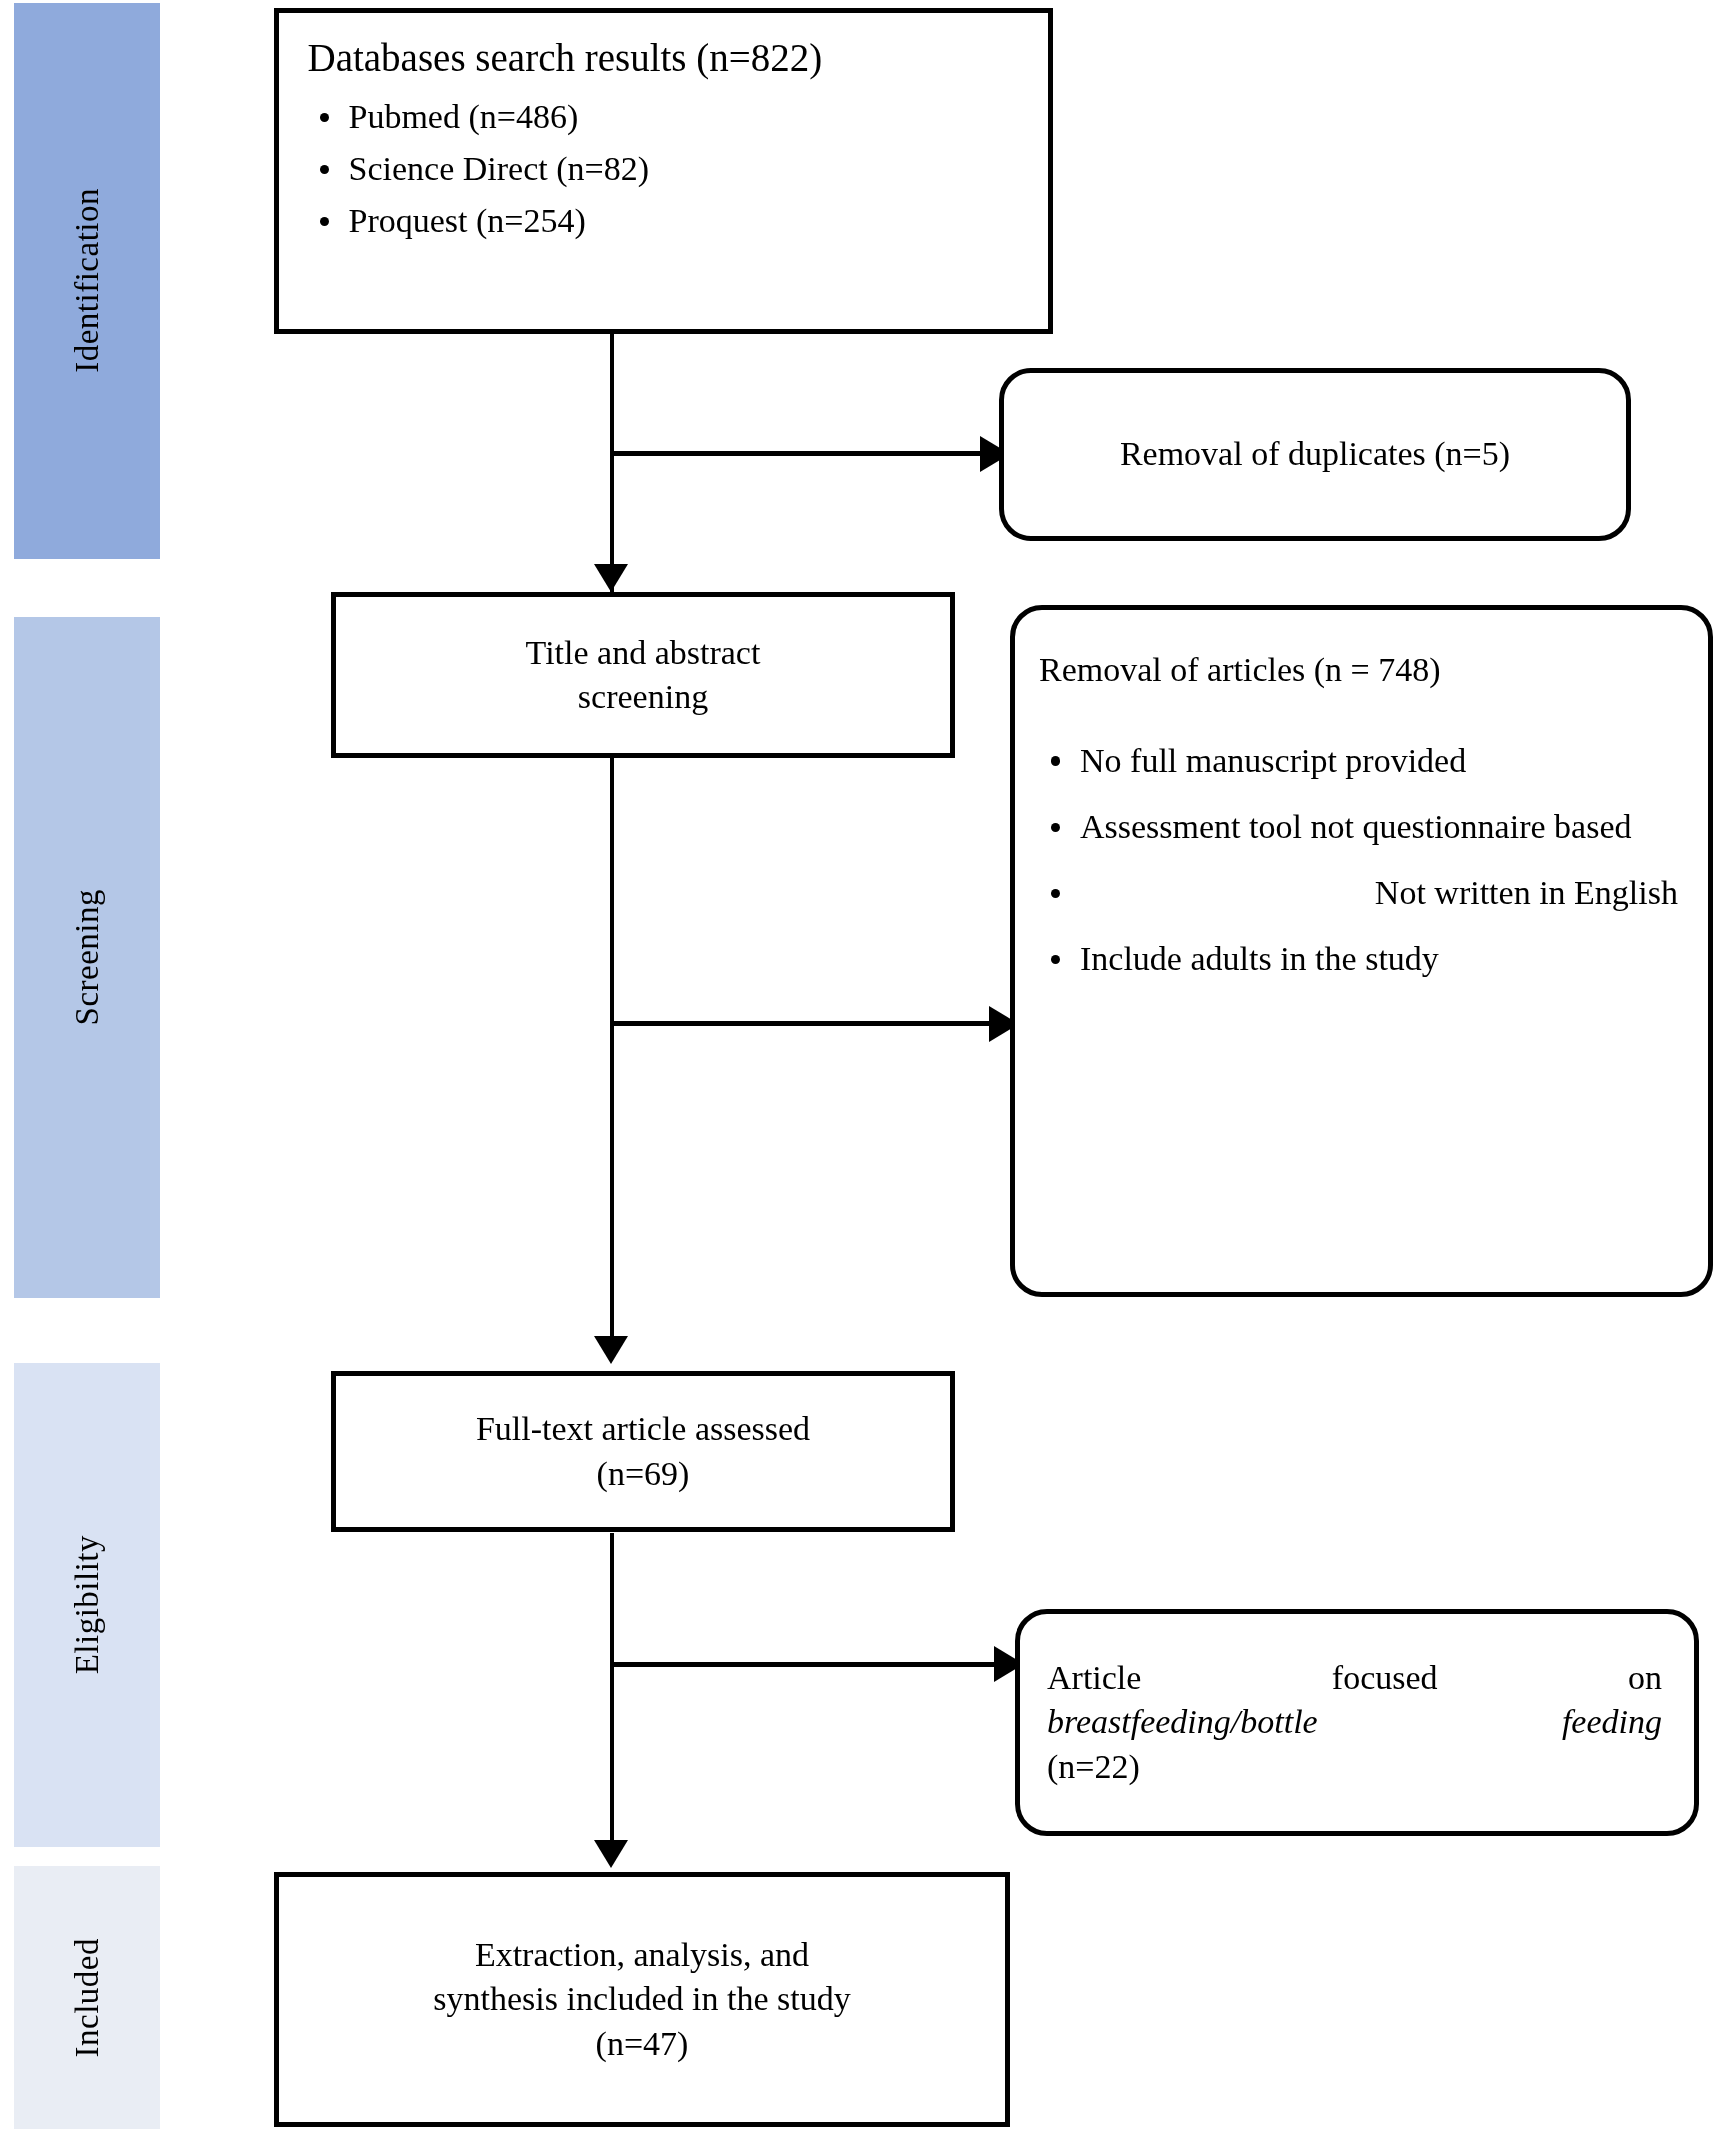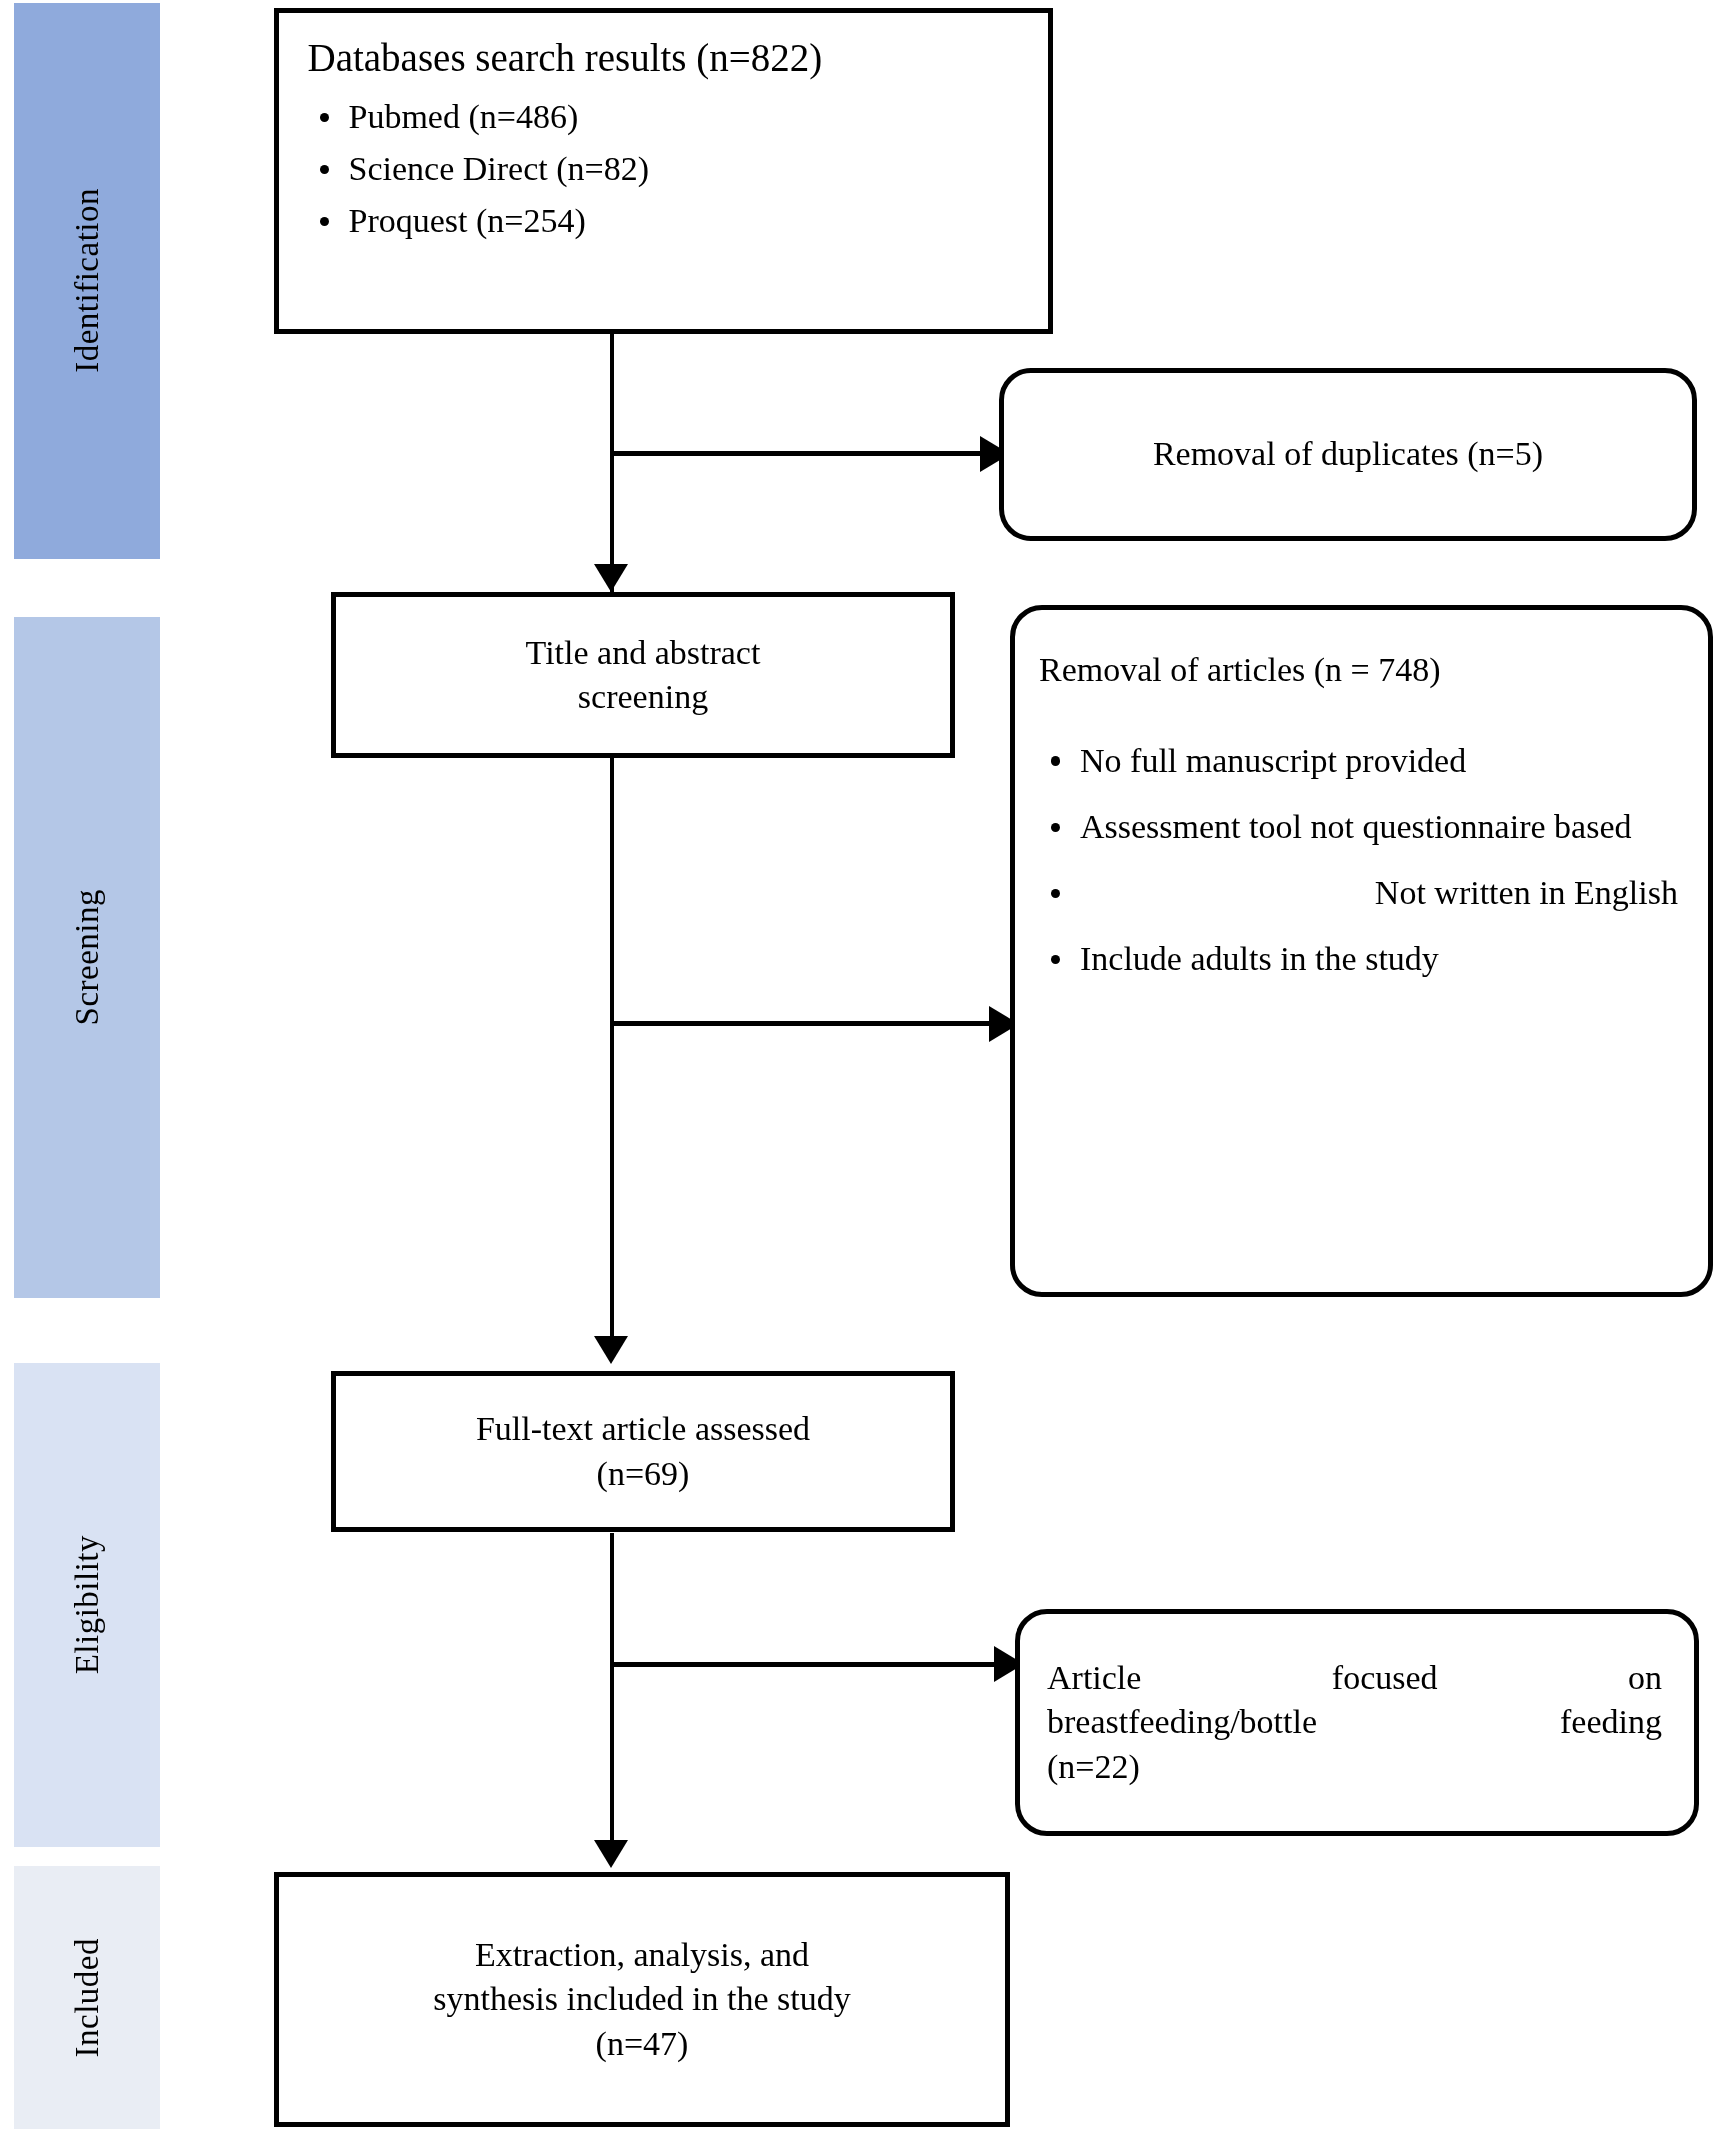--- a/index.html
+++ b/index.html
@@ -87,21 +87,21 @@
       </ul>
     </div>
   </div>
 
   <div class="vline" style="left:610px; top:334px; height:263px;"></div>
   <div class="arrow-down" style="left:594px; top:564px;"></div>
 
   <div class="hline" style="left:610px; top:451px; width:390px;"></div>
   <div class="arrow-right" style="left:980px; top:436px;"></div>
 
-  <div class="box rounded" id="box-removal-dup" style="left:999px; top:368px; width:698px; height:173px;">
+  <div class="box rounded" id="box-removal-dup" style="left:999px; top:368px; width:632px; height:173px;">
     <div class="box-inner">
       <div class="btxt center">Removal of duplicates (n=5)</div>
     </div>
   </div>
 
   <div class="box" id="box-screening" style="left:331px; top:592px; width:624px; height:166px;">
     <div class="box-inner">
       <div class="btxt center">Title and abstract</div>
       <div class="btxt center">screening</div>
     </div>
@@ -134,21 +134,21 @@
 
   <div class="vline" style="left:610px; top:1533px; height:312px;"></div>
   <div class="arrow-down" style="left:594px; top:1840px;"></div>
 
   <div class="hline" style="left:610px; top:1662px; width:404px;"></div>
   <div class="arrow-right" style="left:994px; top:1646px;"></div>
 
   <div class="box rounded" id="box-article-focused" style="left:1015px; top:1609px; width:684px; height:227px;">
     <div class="box-inner">
       <div class="btxt just" style="text-align-last: justify;">Article focused on</div>
-      <div class="btxt just" style="text-align-last: justify;">breastfeeding/bottle feeding</div>
+      <div class="btxt just" style="text-align-last: justify; font-style: italic;">breastfeeding/bottle feeding</div>
       <div class="btxt">(n=22)</div>
     </div>
   </div>
 
   <div class="box" id="box-extraction" style="left:274px; top:1872px; width:736px; height:255px;">
     <div class="box-inner">
       <div class="btxt center">Extraction, analysis, and</div>
       <div class="btxt center">synthesis included in the study</div>
       <div class="btxt center">(n=47)</div>
     </div>

